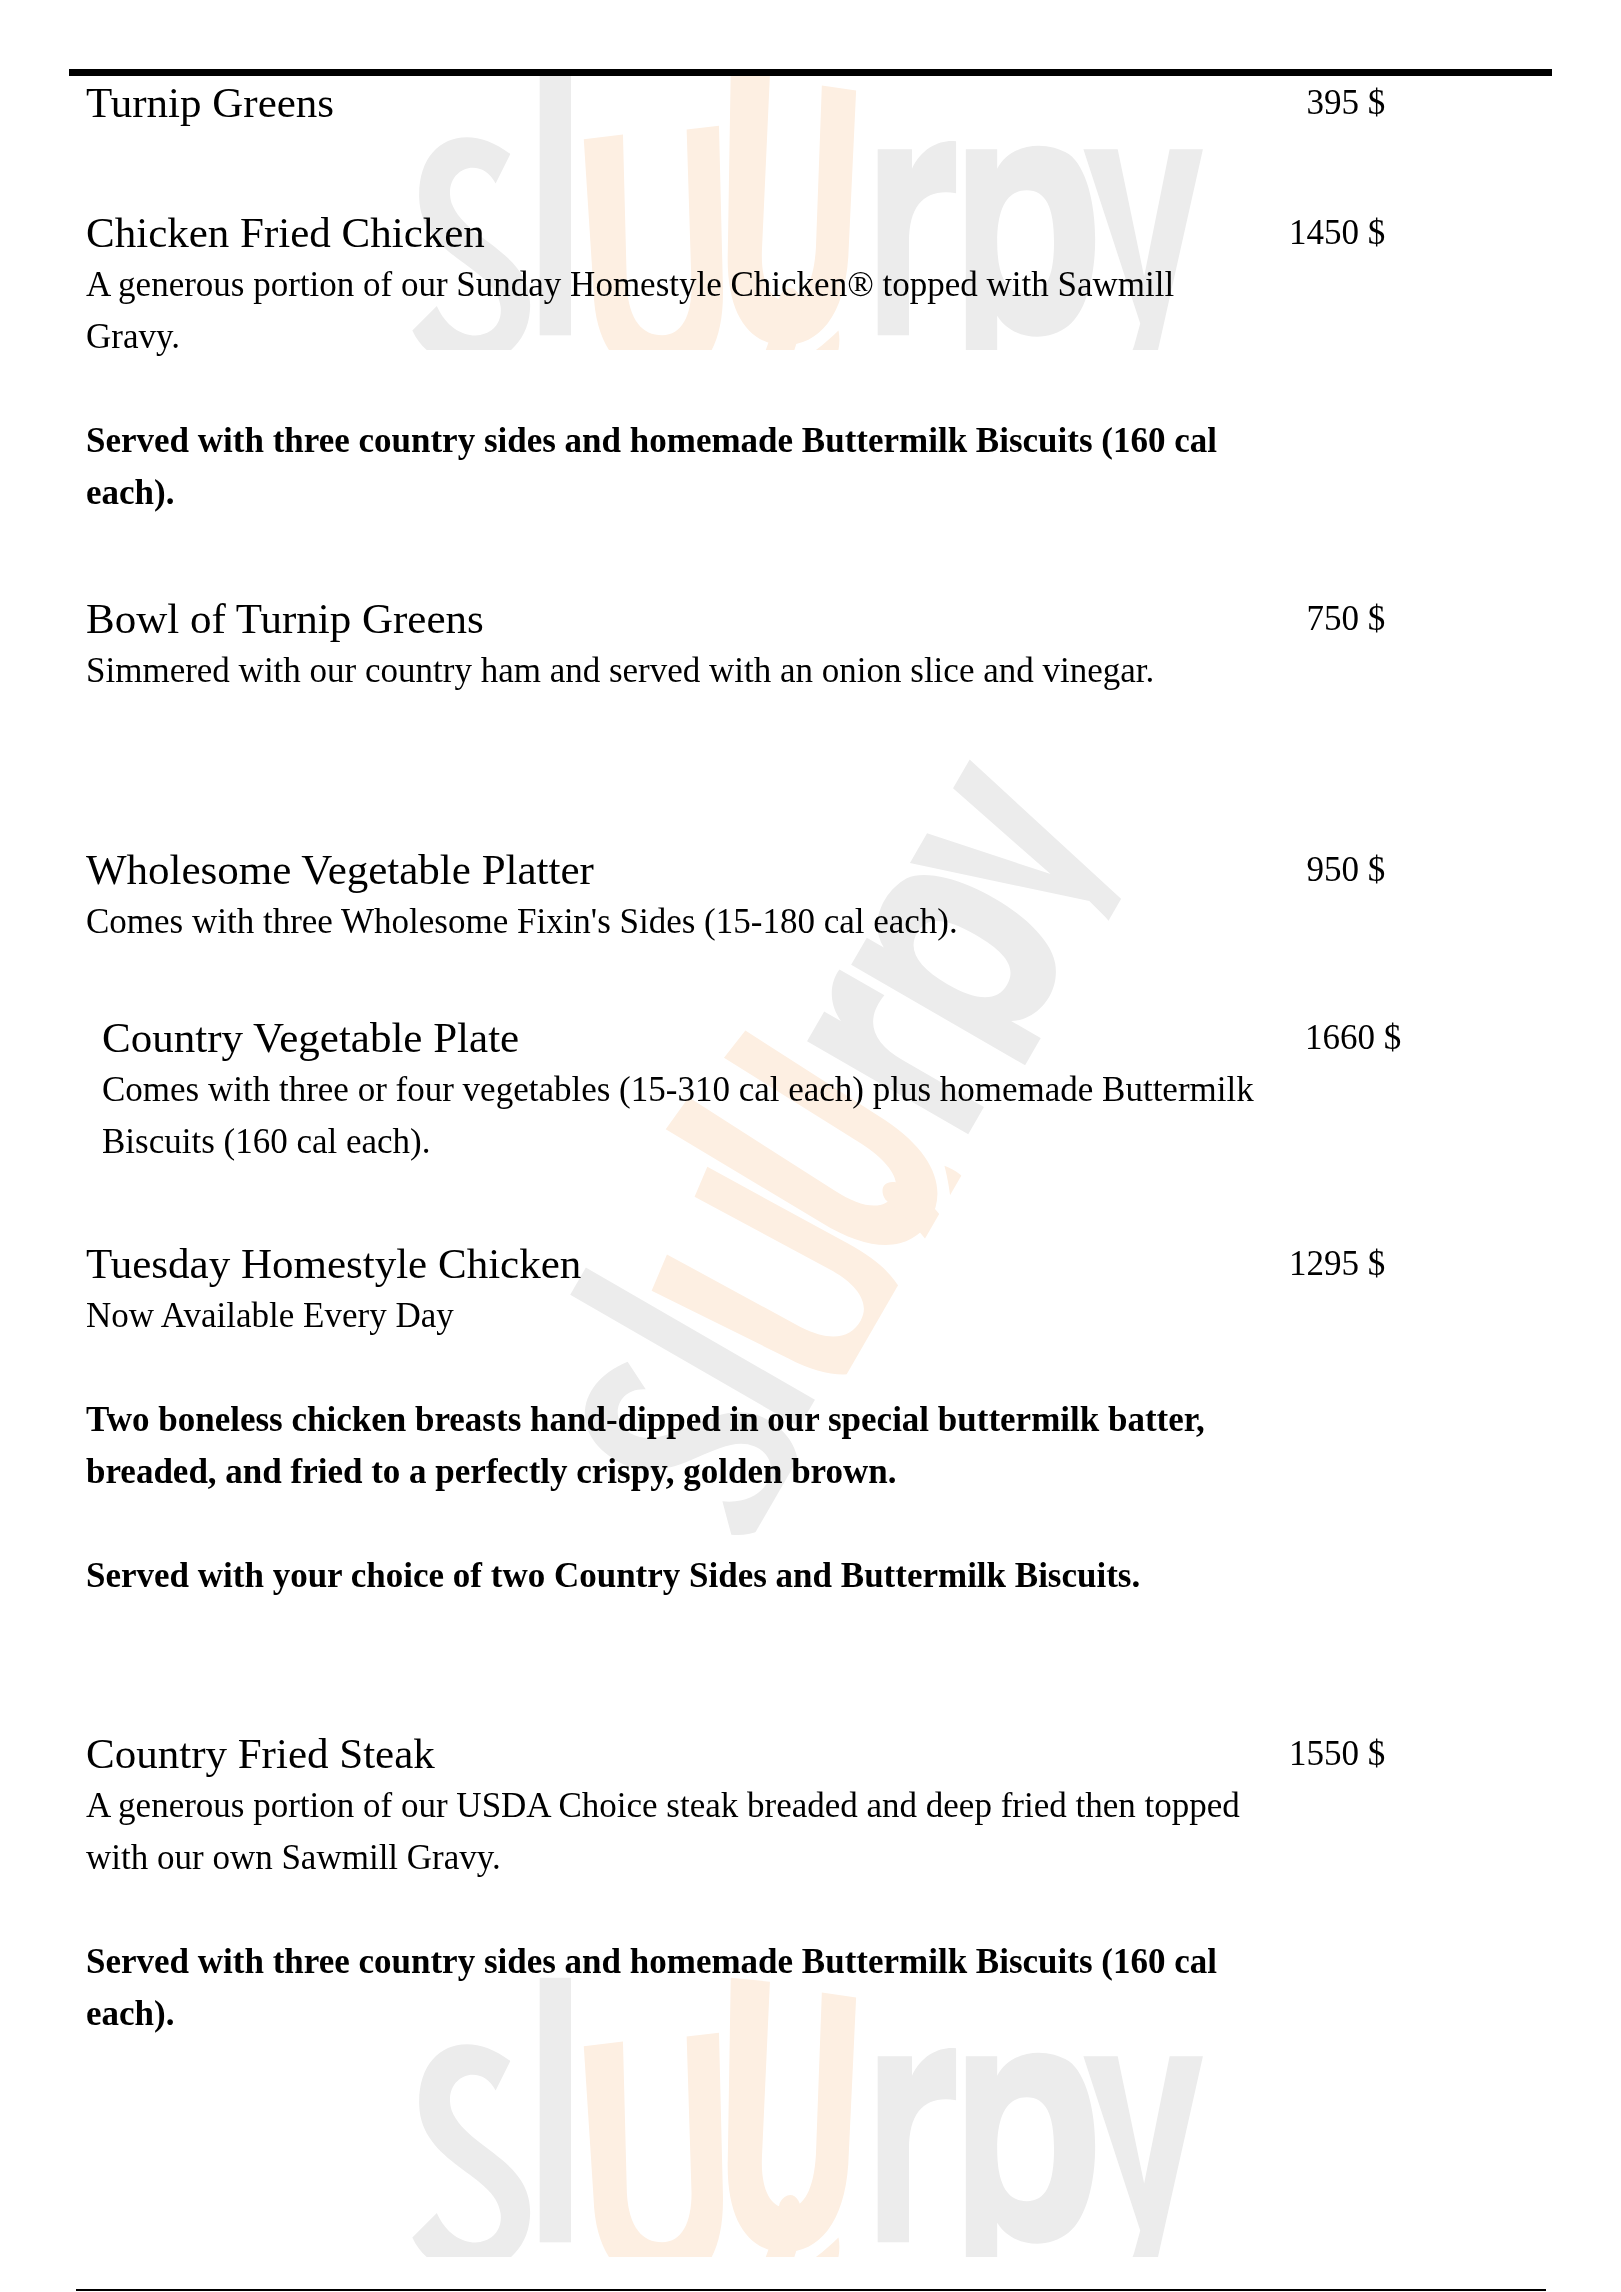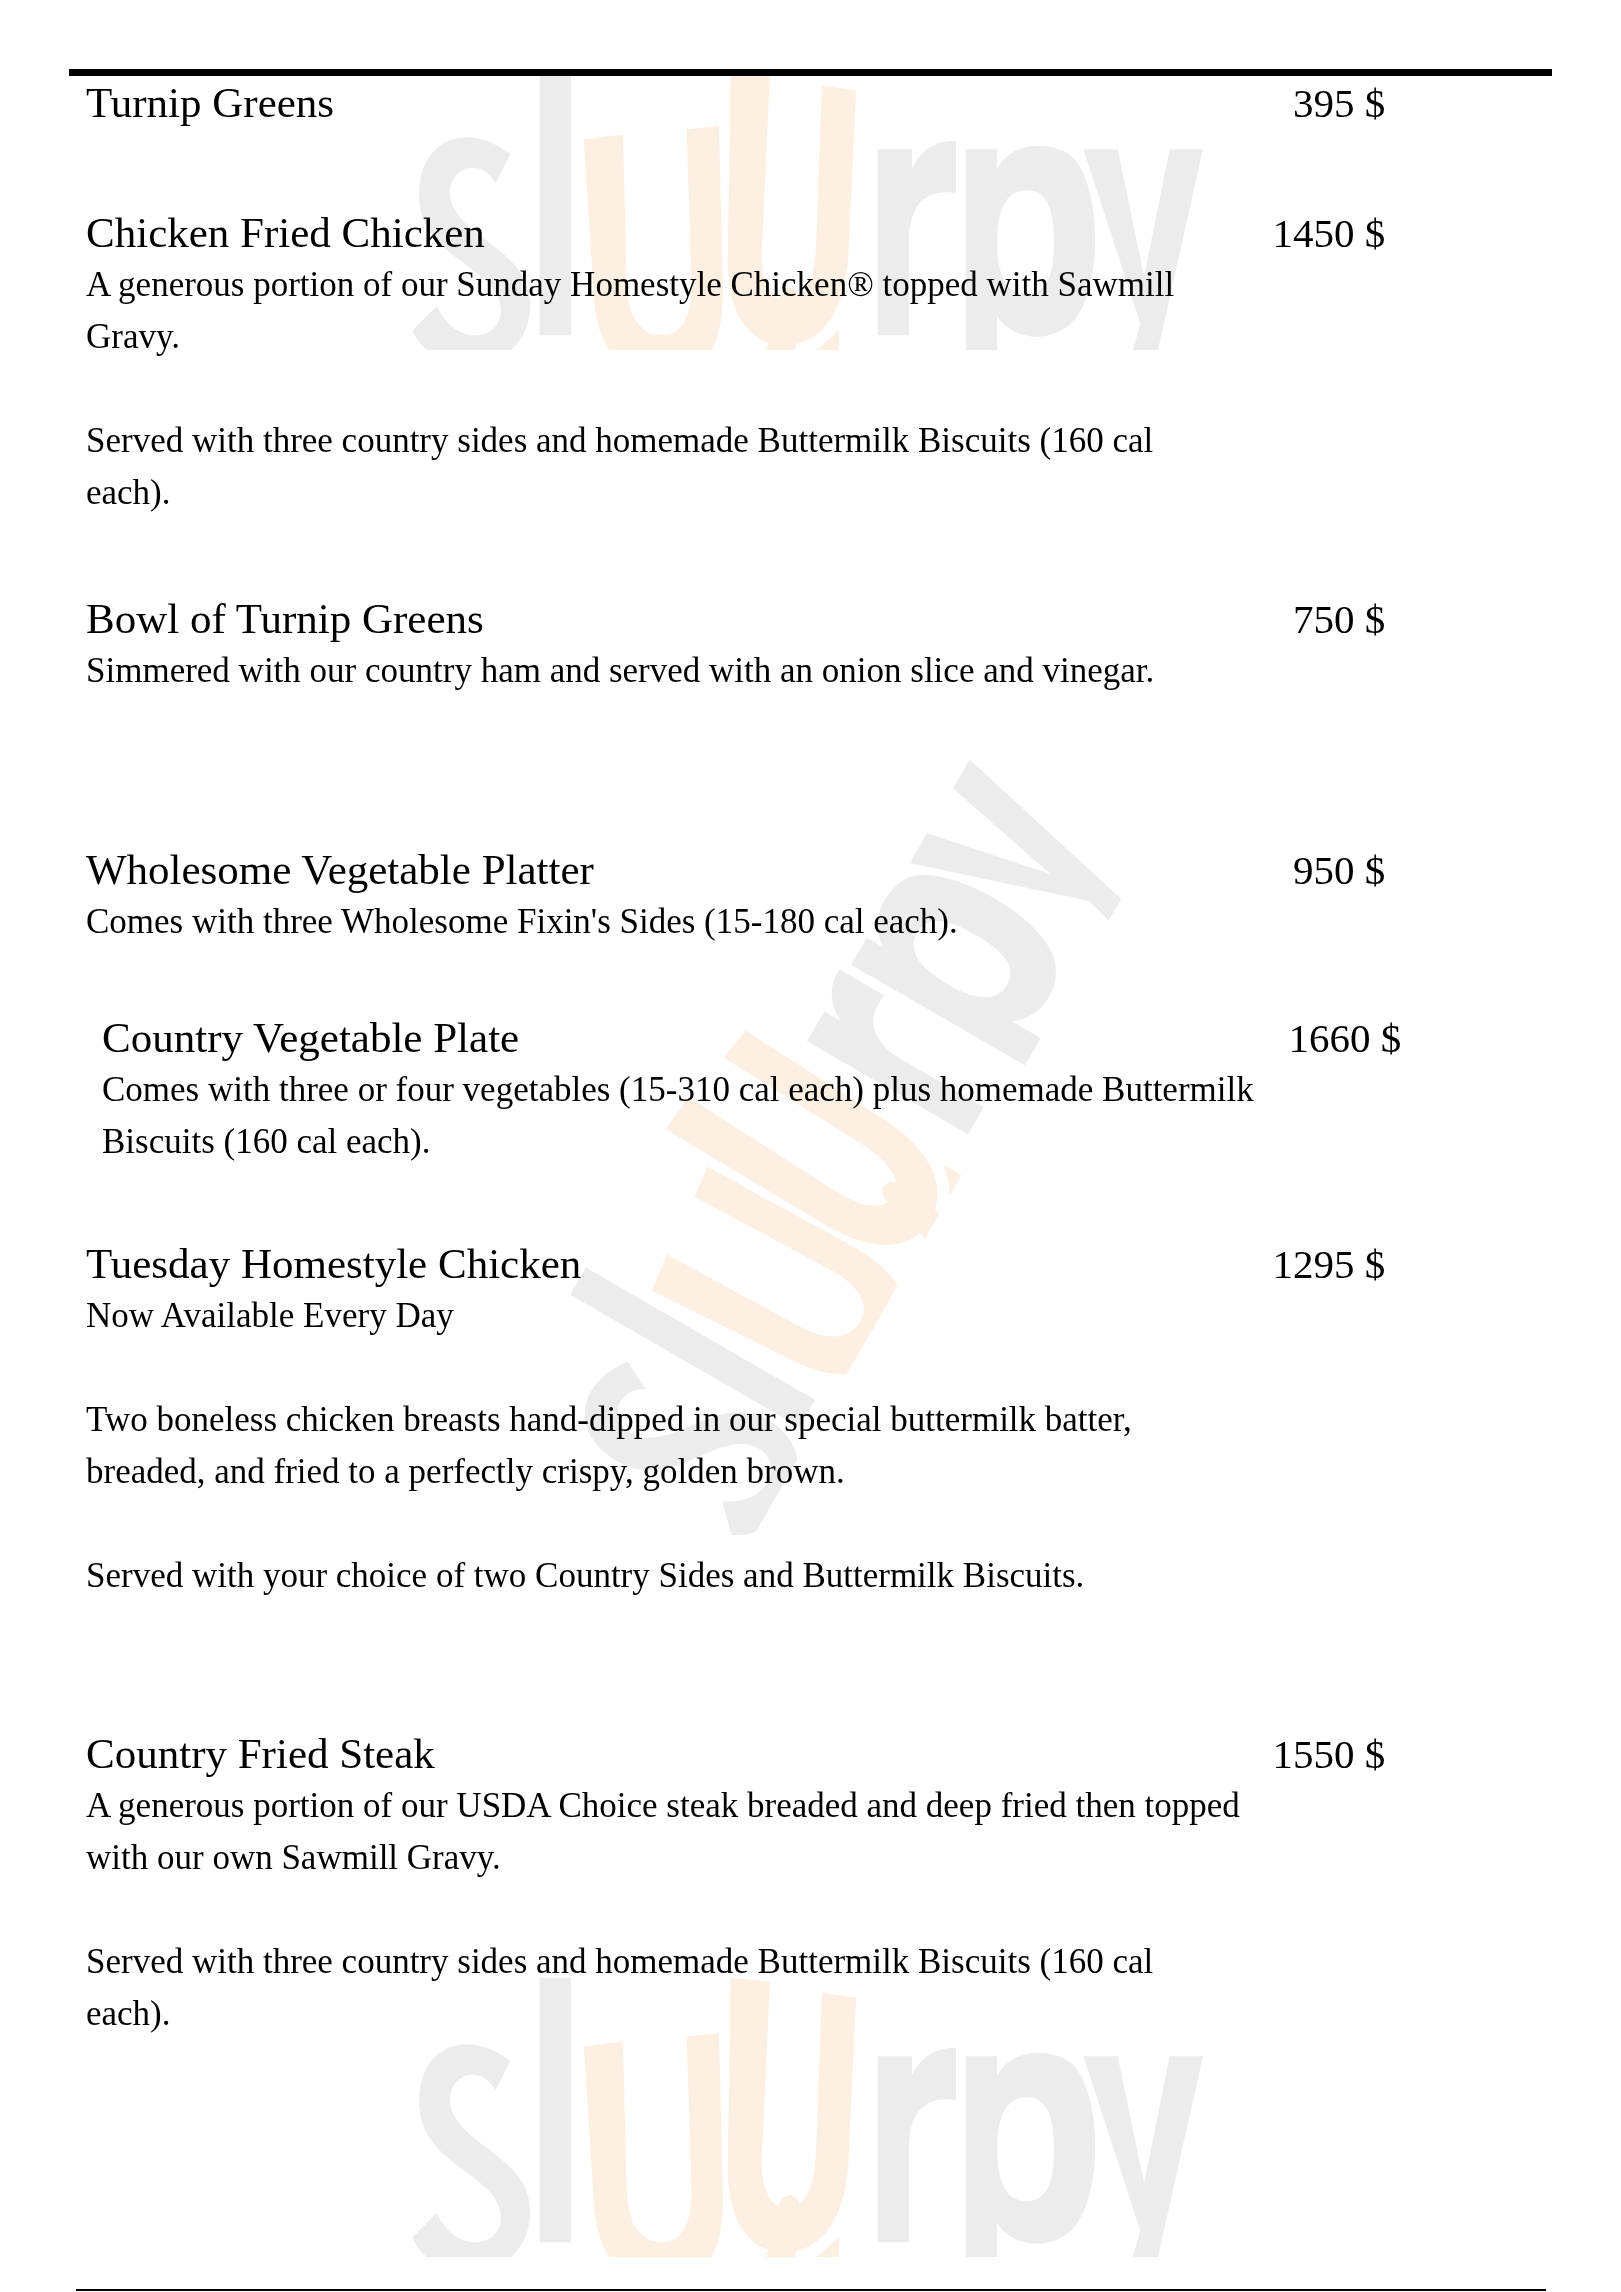--- a/index.html
+++ b/index.html
@@ -3,23 +3,23 @@
 <meta charset="utf-8">
 <style>
   html, body { margin:0; padding:0; background:#ffffff; }
   body { width:1621px; height:2293px; position:relative; overflow:hidden; font-family:"Liberation Serif","DejaVu Serif",serif; color:#000; }
   .rule-top { position:absolute; left:69px; top:69px; width:1483px; height:6.9px; background:#000; }
   .rule-bottom { position:absolute; left:76px; top:2289px; width:1470px; height:2px; background:#000; }
   .wm { position:absolute; width:814px; height:289px; pointer-events:none; }
   .wm svg { width:100%; height:100%; display:block; }
   .item { position:absolute; left:86px; width:1313px; }
   .item .title { font-size:43px; line-height:52px; width:1157px; }
-  .item .price { position:absolute; top:0; right:13.7px; font-size:41px; line-height:52px; white-space:nowrap; }
+  .item .price { position:absolute; top:0; right:13.7px; font-size:35px; line-height:52px; white-space:nowrap; }
   .item .desc { font-size:35px; line-height:52px; width:1157px; }
-  .item .desc.gap { margin-top:52px; }
+  .item .desc.gap { margin-top:52px;font-weight:bold; }
 </style>
 </head>
 <body>
 
 <div class="wm" style="left:407px; top:61px;">
   <svg viewBox="0 0 830 295">
     <g fill="#ececec">
       <path d="M105 95 C60 60 10 80 12 140 C14 200 90 210 95 250 C100 285 50 295 30 250 L5 275 C30 330 120 320 125 255 C130 195 60 185 45 145 C35 110 75 95 90 125 Z"></path>
       <rect x="135" y="10" width="32" height="270"></rect>
       <path d="M480 90 L515 90 L515 110 C525 88 545 80 560 82 L560 135 C530 130 512 145 512 185 L512 280 L480 280 Z"></path>

